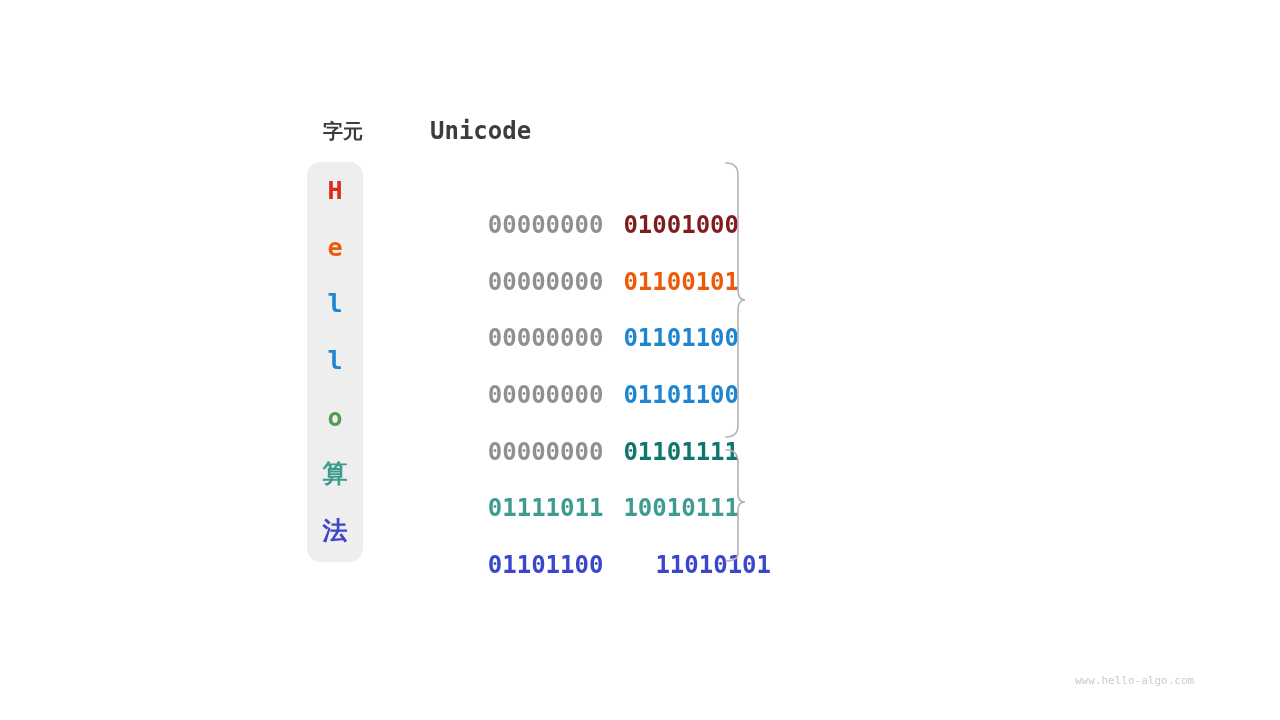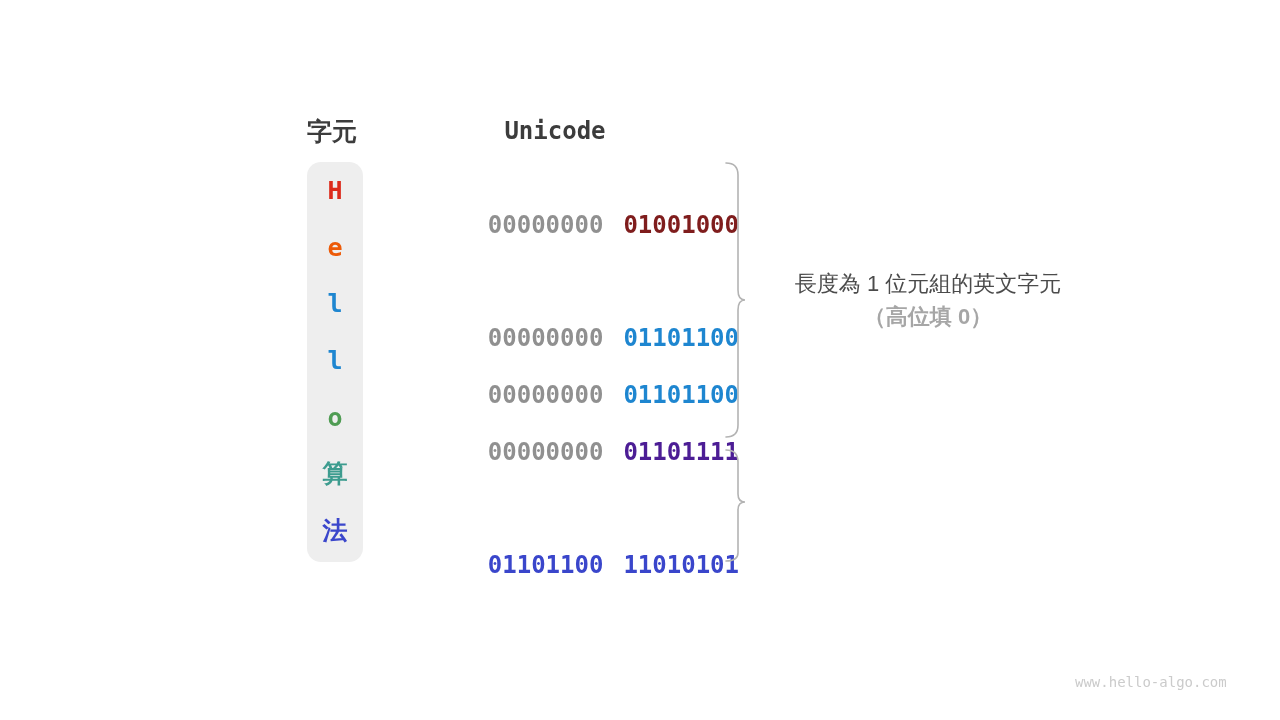--- a/index.html
+++ b/index.html
@@ -8,25 +8,25 @@
     width:1280px;height:720px;
     background:#ffffff;
     overflow:hidden;
     font-family:"Liberation Sans", sans-serif;
   }
   .col-header{
     position:absolute;top:115px;
     color:#3c3c3c;font-weight:bold;
   }
   .char-header{
-    left:307px;width:56px;text-align:left;
-    font-size:25px;line-height:32px;
+    left:307px;width:56px;text-align:right;
+    font-size:20px;line-height:32px;
   }
   .unicode-header{
-    left:430px;width:250px;text-align:center;
+    left:430px;width:250px;
     font-family:"DejaVu Sans Mono", monospace;
     font-size:24px;line-height:32px;
   }
   .char-column-bg{
     position:absolute;left:307px;top:162px;
     width:56px;height:400px;
     background:#eeeeee;border-radius:14px;
   }
   .char-cell{
     position:absolute;left:307px;width:56px;
@@ -44,21 +44,21 @@
   .braces{position:absolute;left:718px;top:150px;}
   .annotation{
     position:absolute;left:756px;width:344px;
     text-align:center;color:#4b4b4b;
     font-size:22px;line-height:33px;
   }
   .annotation .sub{color:#a6a6a6;font-weight:bold;}
   .watermark{
     position:absolute;left:1075px;top:674px;
     font-family:"DejaVu Sans Mono", monospace;
-    font-size:14px;color:#cbcbcb;
+    font-size:11px;color:#cbcbcb;
   }
 </style>
 </head>
 <body>
 
 <div class="canvas">
 
   <div class="col-header char-header">字元</div>
   <div class="col-header unicode-header">Unicode</div>
 
@@ -68,38 +68,40 @@
   <div class="char-cell" style="top: 231px; color: rgb(237, 90, 7);">e</div>
   <div class="char-cell" style="top: 287px; color: rgb(30, 134, 208);">l</div>
   <div class="char-cell" style="top: 344px; color: rgb(30, 134, 208);">l</div>
   <div class="char-cell" style="top: 401px; color: rgb(79, 156, 83);">o</div>
   <div class="char-cell" style="top: 457px; color: rgb(61, 156, 143);">算</div>
   <div class="char-cell" style="top: 514px; color: rgb(58, 70, 203);">法</div>
 
   <div class="binary-row" style="top:174px">
     <span class="byte-high" style="color: rgb(144, 144, 144);">00000000</span><span class="byte-low" style="color: #7f1d1d;">01001000</span>
   </div>
+  <div class="binary-row" style="top:231px">
+    <span class="byte-high" style="color: rgb(144, 144, 144);">00000000</span><span class="byte-low" style="color: rgb(237, 90, 7);">01100101</span>
+  </div>
   <div class="binary-row" style="top:287px">
     <span class="byte-high" style="color: rgb(144, 144, 144);">00000000</span><span class="byte-low" style="color: rgb(30, 134, 208);">01101100</span>
   </div>
   <div class="binary-row" style="top:344px">
     <span class="byte-high" style="color: rgb(144, 144, 144);">00000000</span><span class="byte-low" style="color: rgb(30, 134, 208);">01101100</span>
   </div>
   <div class="binary-row" style="top:401px">
-    <span class="byte-high" style="color: rgb(144, 144, 144);">00000000</span><span class="byte-low" style="color: #4c1d95;">01101111</span>
+    <span class="byte-high" style="color: rgb(144, 144, 144);">00000000</span><span class="byte-low" style="color: #0f766e;">01101111</span>
+  </div>
+  <div class="binary-row" style="top:457px">
+    <span class="byte-high" style="color: rgb(61, 156, 143);">01111011</span><span class="byte-low" style="color: rgb(61, 156, 143);">10010111</span>
   </div>
   <div class="binary-row" style="top:514px">
-    <span class="byte-high" style="color: rgb(58, 70, 203);">01101100</span><span class="byte-low" style="color: rgb(58, 70, 203);">11010101</span>
+    <span class="byte-high" style="color: rgb(58, 70, 203);">01101100</span><span class="byte-low" style="color: rgb(58, 70, 203); margin-left: 32px;">11010101</span>
   </div>
 
   <svg class="braces" width="34" height="430" viewBox="0 0 34 430">
     <path d="M8 13 Q20 13 20 25 L20 140 Q20 150 27 150 Q20 150 20 160 L20 275 Q20 287 8 287" fill="none" stroke="#b3b3b3" stroke-width="1.6" stroke-linecap="round"></path>
     <path d="M8 300 Q20 300 20 312 L20 344 Q20 352 27 352 Q20 352 20 360 L20 403 Q20 411 8 411" fill="none" stroke="#b3b3b3" stroke-width="1.6" stroke-linecap="round"></path>
   </svg>
 
-  <div class="annotation" style="top:267px">
-    <div>長度為 1 位元組的英文字元</div>
-    <div class="sub">（高位填 0）</div>
-  </div>
 
   <div class="watermark">www.hello-algo.com</div>
 
 </div>
 
 </body></html>

